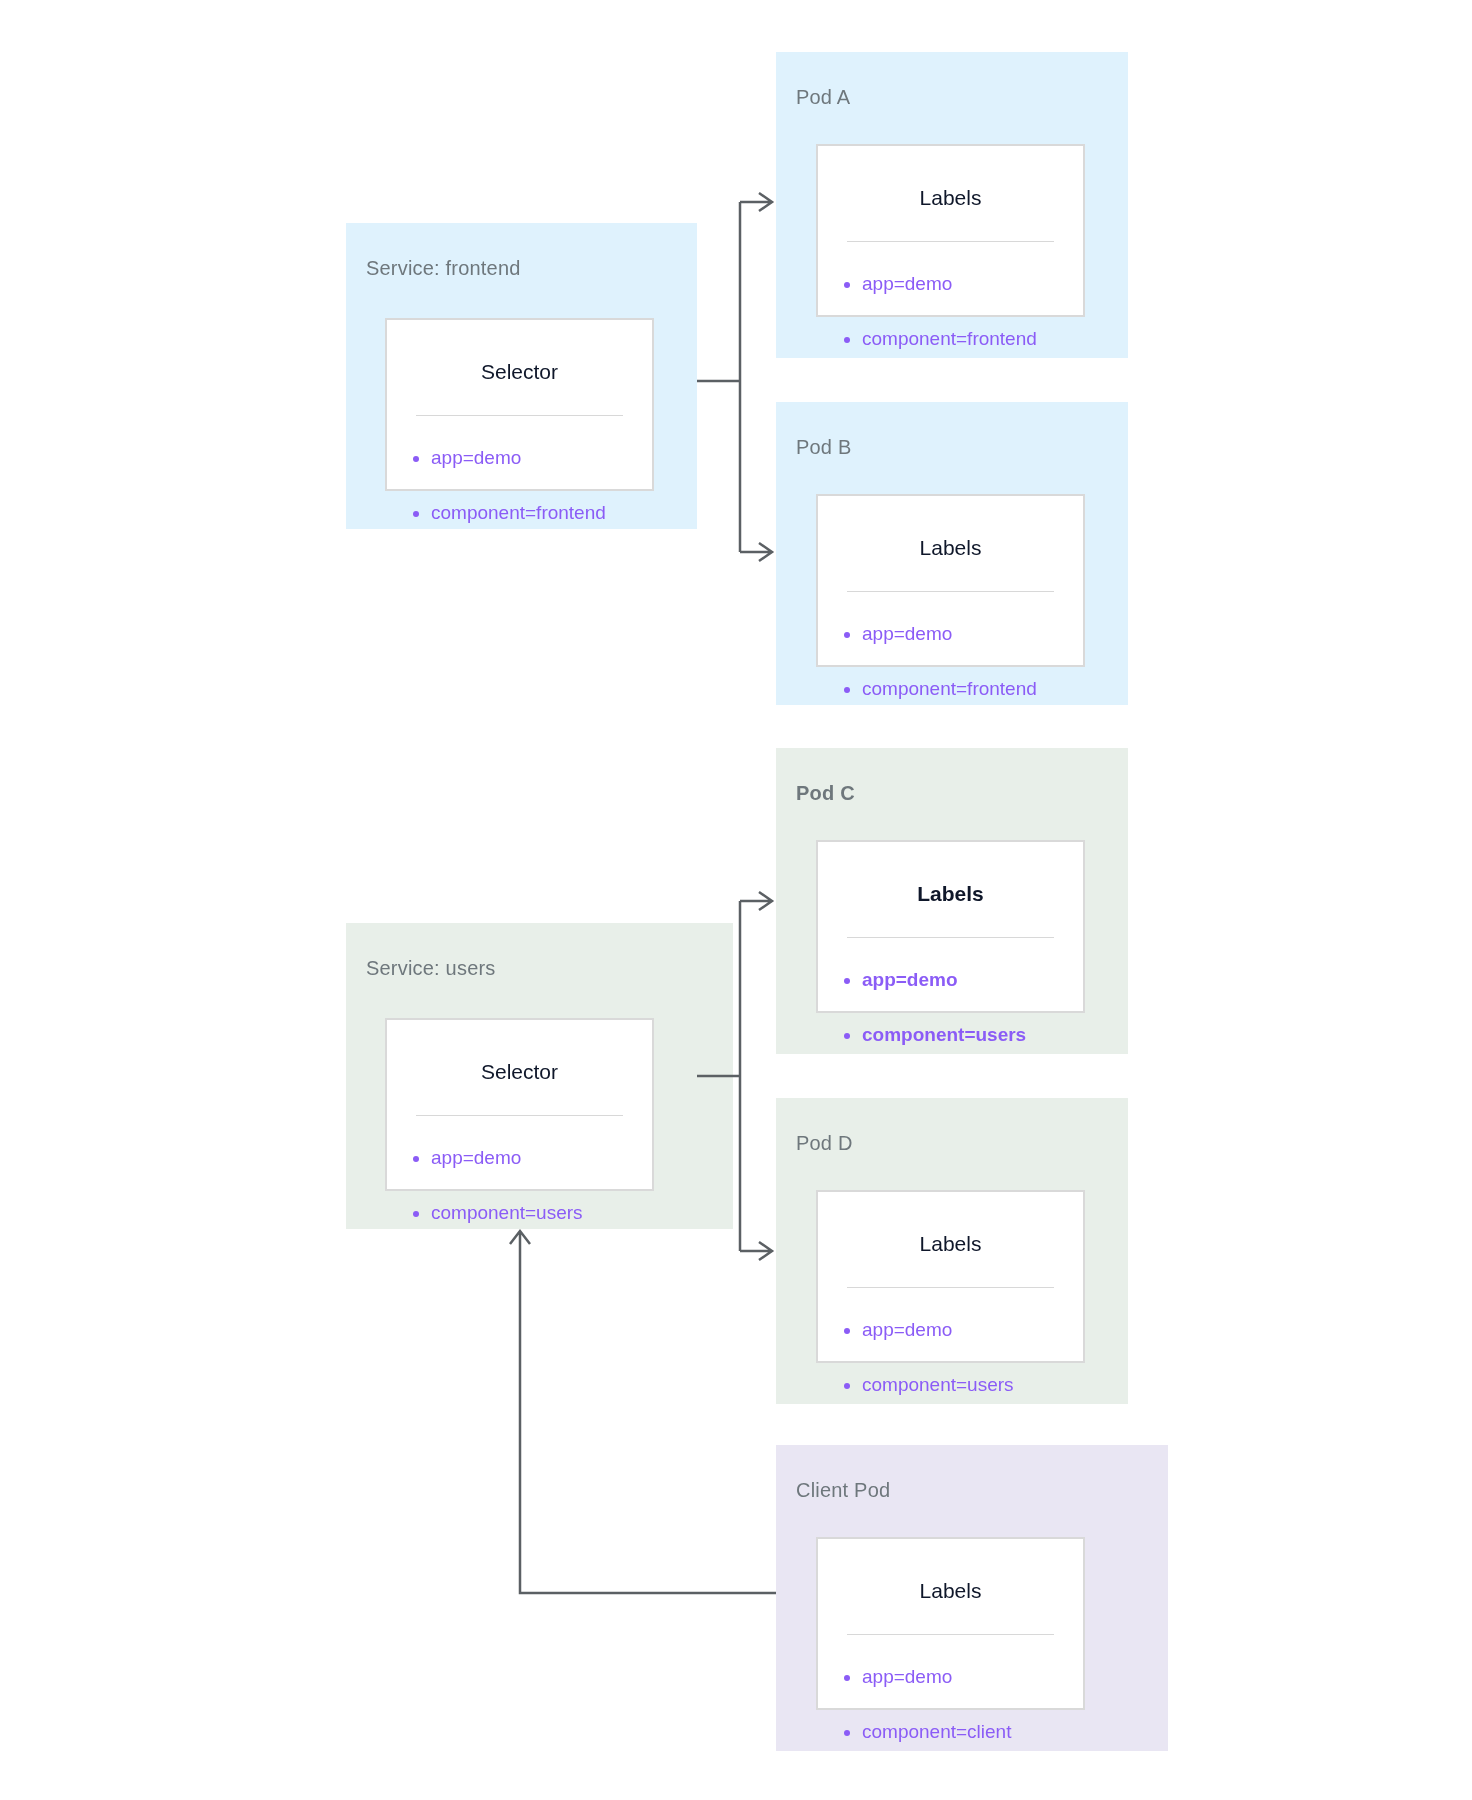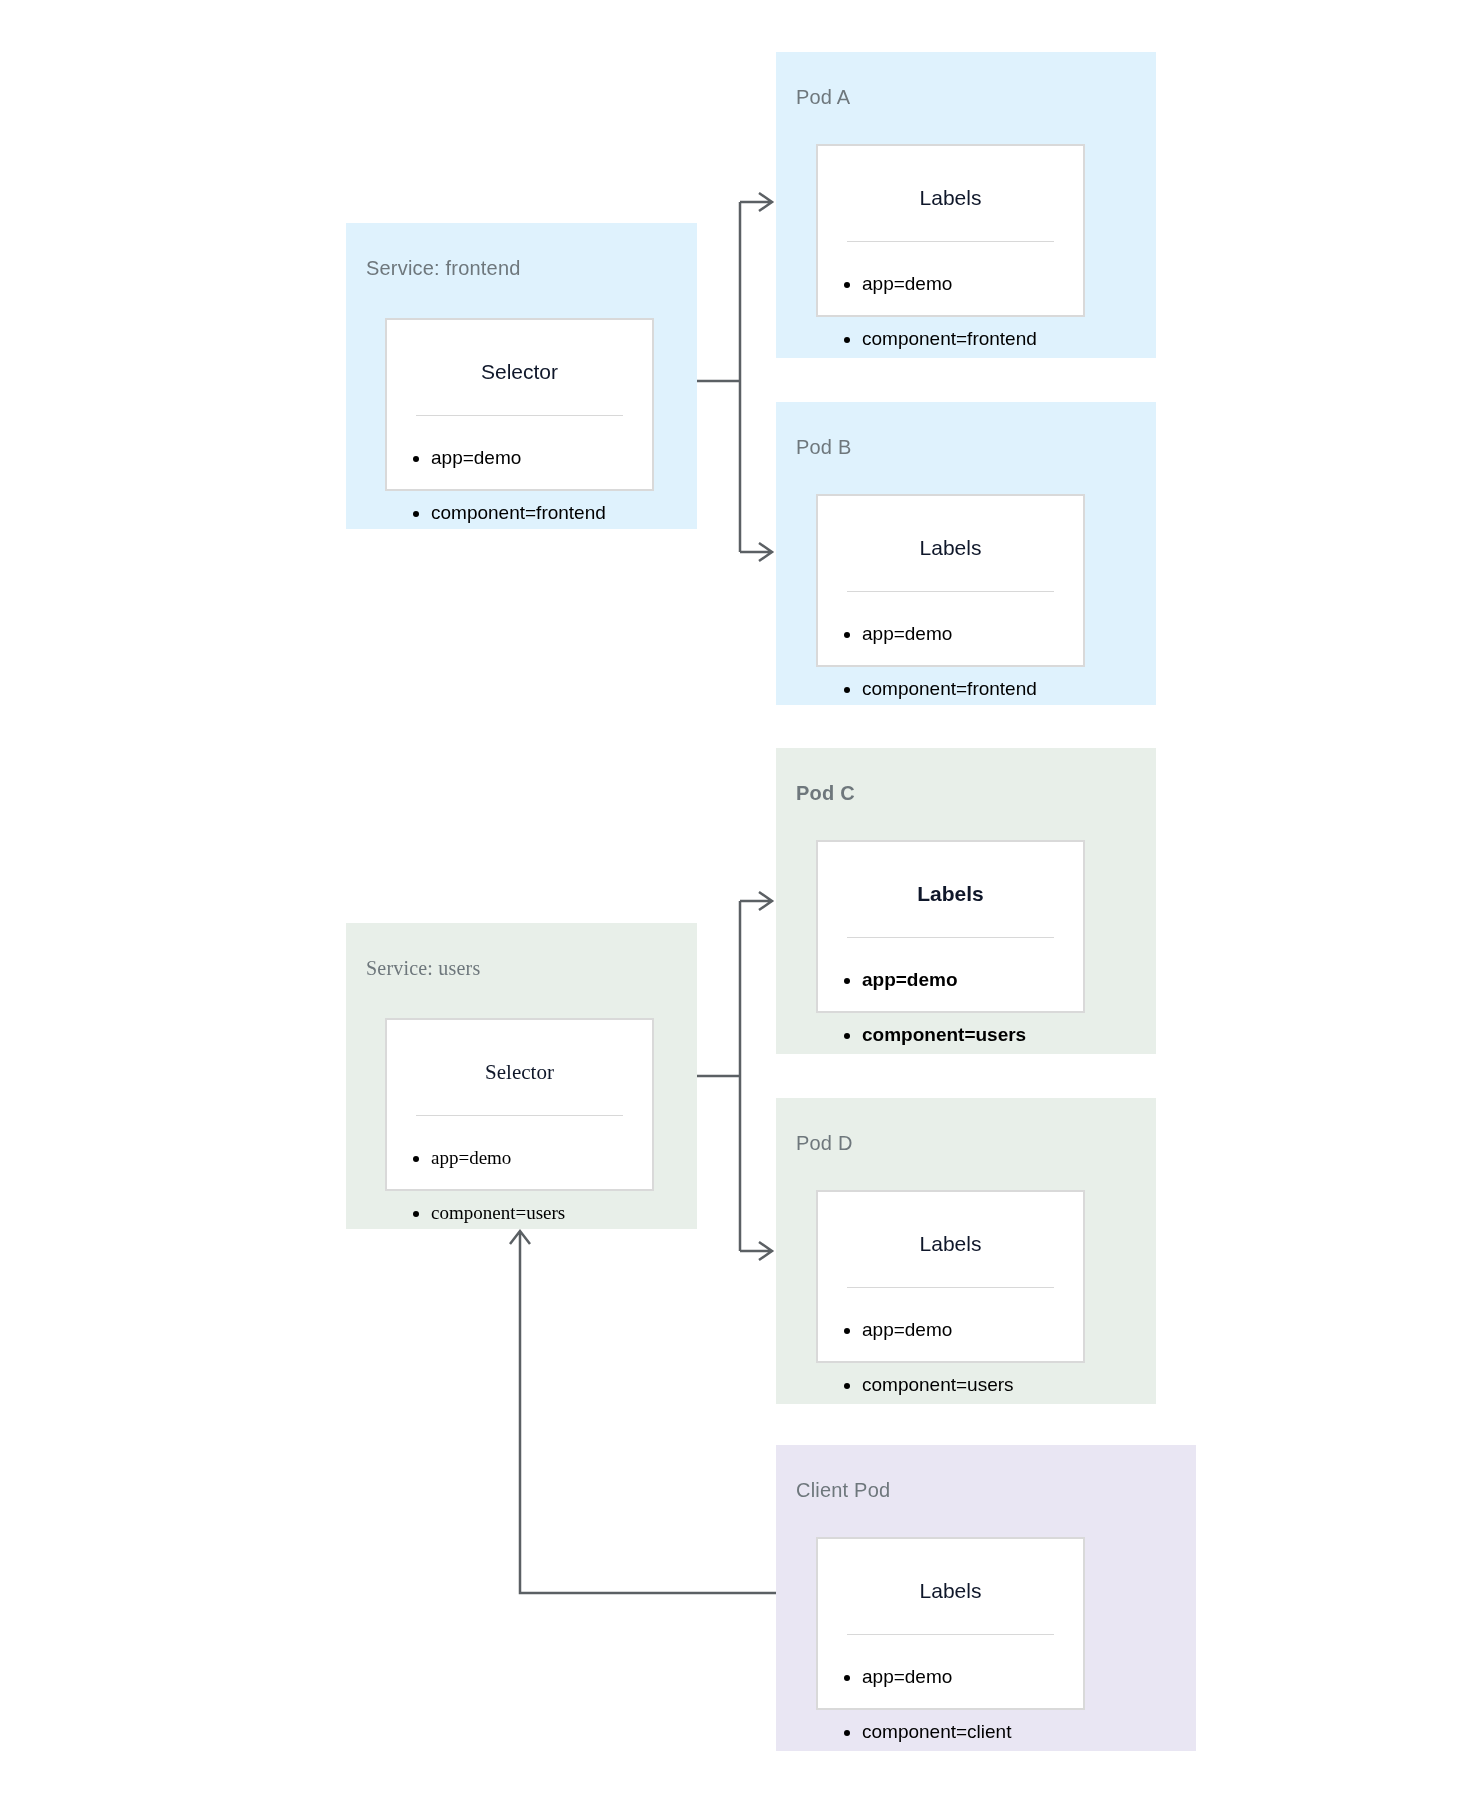--- a/index.html
+++ b/index.html
@@ -6,21 +6,21 @@
   .canvas {
     position: relative;
     width: 1472px;
     height: 1800px;
     background: #ffffff;
     overflow: hidden;
     font-family: "Liberation Sans", sans-serif;
   }
   .card {
     position: absolute;
-    width: 380px;
+    width: 352px;
     height: 306px;
   }
   .card-title {
     position: absolute;
     left: 20px;
     top: 33px;
     font-size: 20px;
     line-height: 24px;
     color: #6e777c;
     letter-spacing: 0.2px;
@@ -50,27 +50,27 @@
     margin: 32px auto 0 auto;
   }
   .inner-list {
     margin: 9px 0 0 0;
     padding: 0 0 0 44px;
     list-style: disc;
   }
   .inner-list li {
     font-size: 19px;
     line-height: 27px;
-    color: #000000;
+    color: #8b5cf6;
     white-space: nowrap;
     margin-top: 28px;
   }
   
   #service-frontend { left: 346px; top: 223px;  width: 351px; }
-  #service-users    { left: 346px; top: 923px;  width: 351px; font-family: Liberation Serif, serif; }
+  #service-users    { left: 346px; top: 923px;  width: 387px; }
   #pod-a            { left: 776px; top: 52px;  }
   #pod-b            { left: 776px; top: 402px; height: 303px; }
   #pod-c            { left: 776px; top: 748px; font-weight: bold; }
   #pod-d            { left: 776px; top: 1098px; }
   #client-pod       { left: 776px; top: 1445px; }
   
   #service-frontend .inner-card, #service-users .inner-card { left: 39px; top: 95px; }
   .connector-layer {
     position: absolute;
     left: 0; top: 0;

